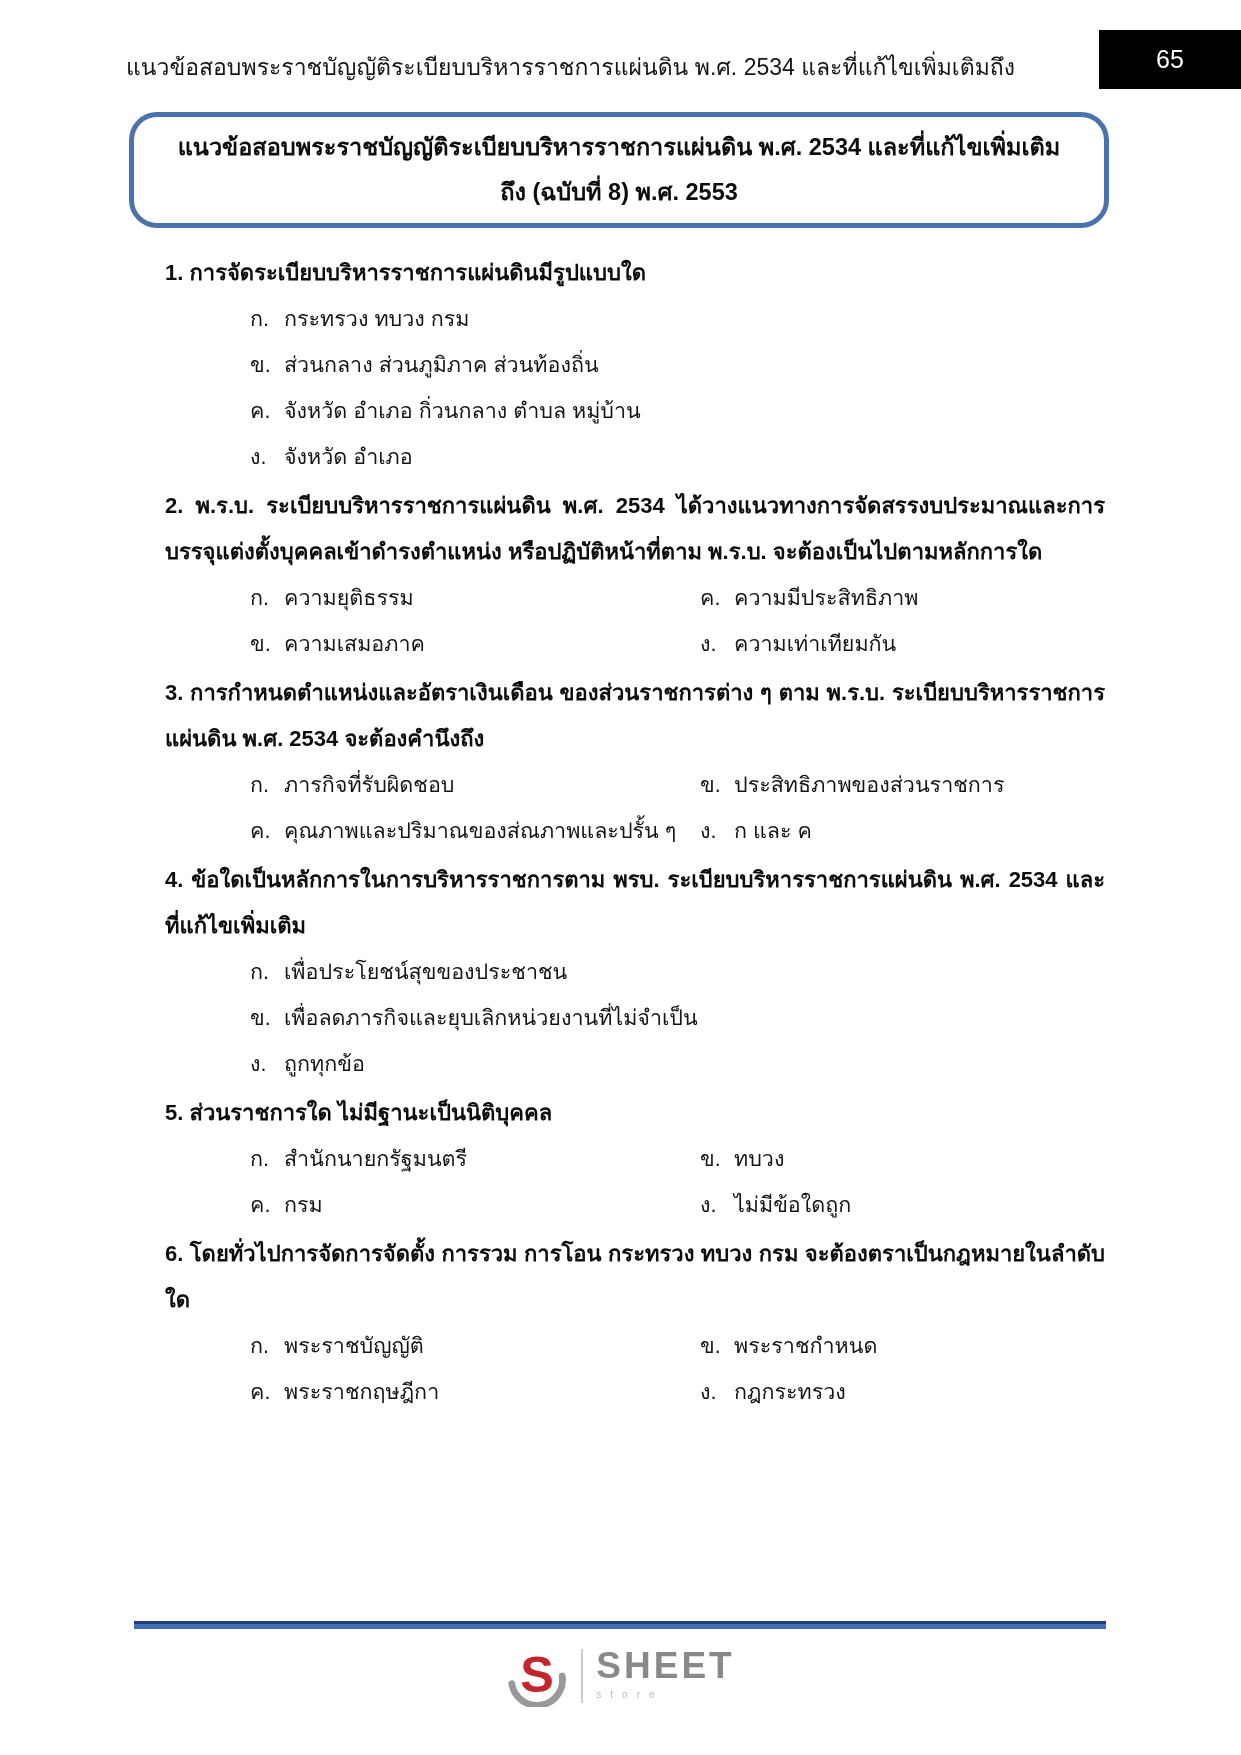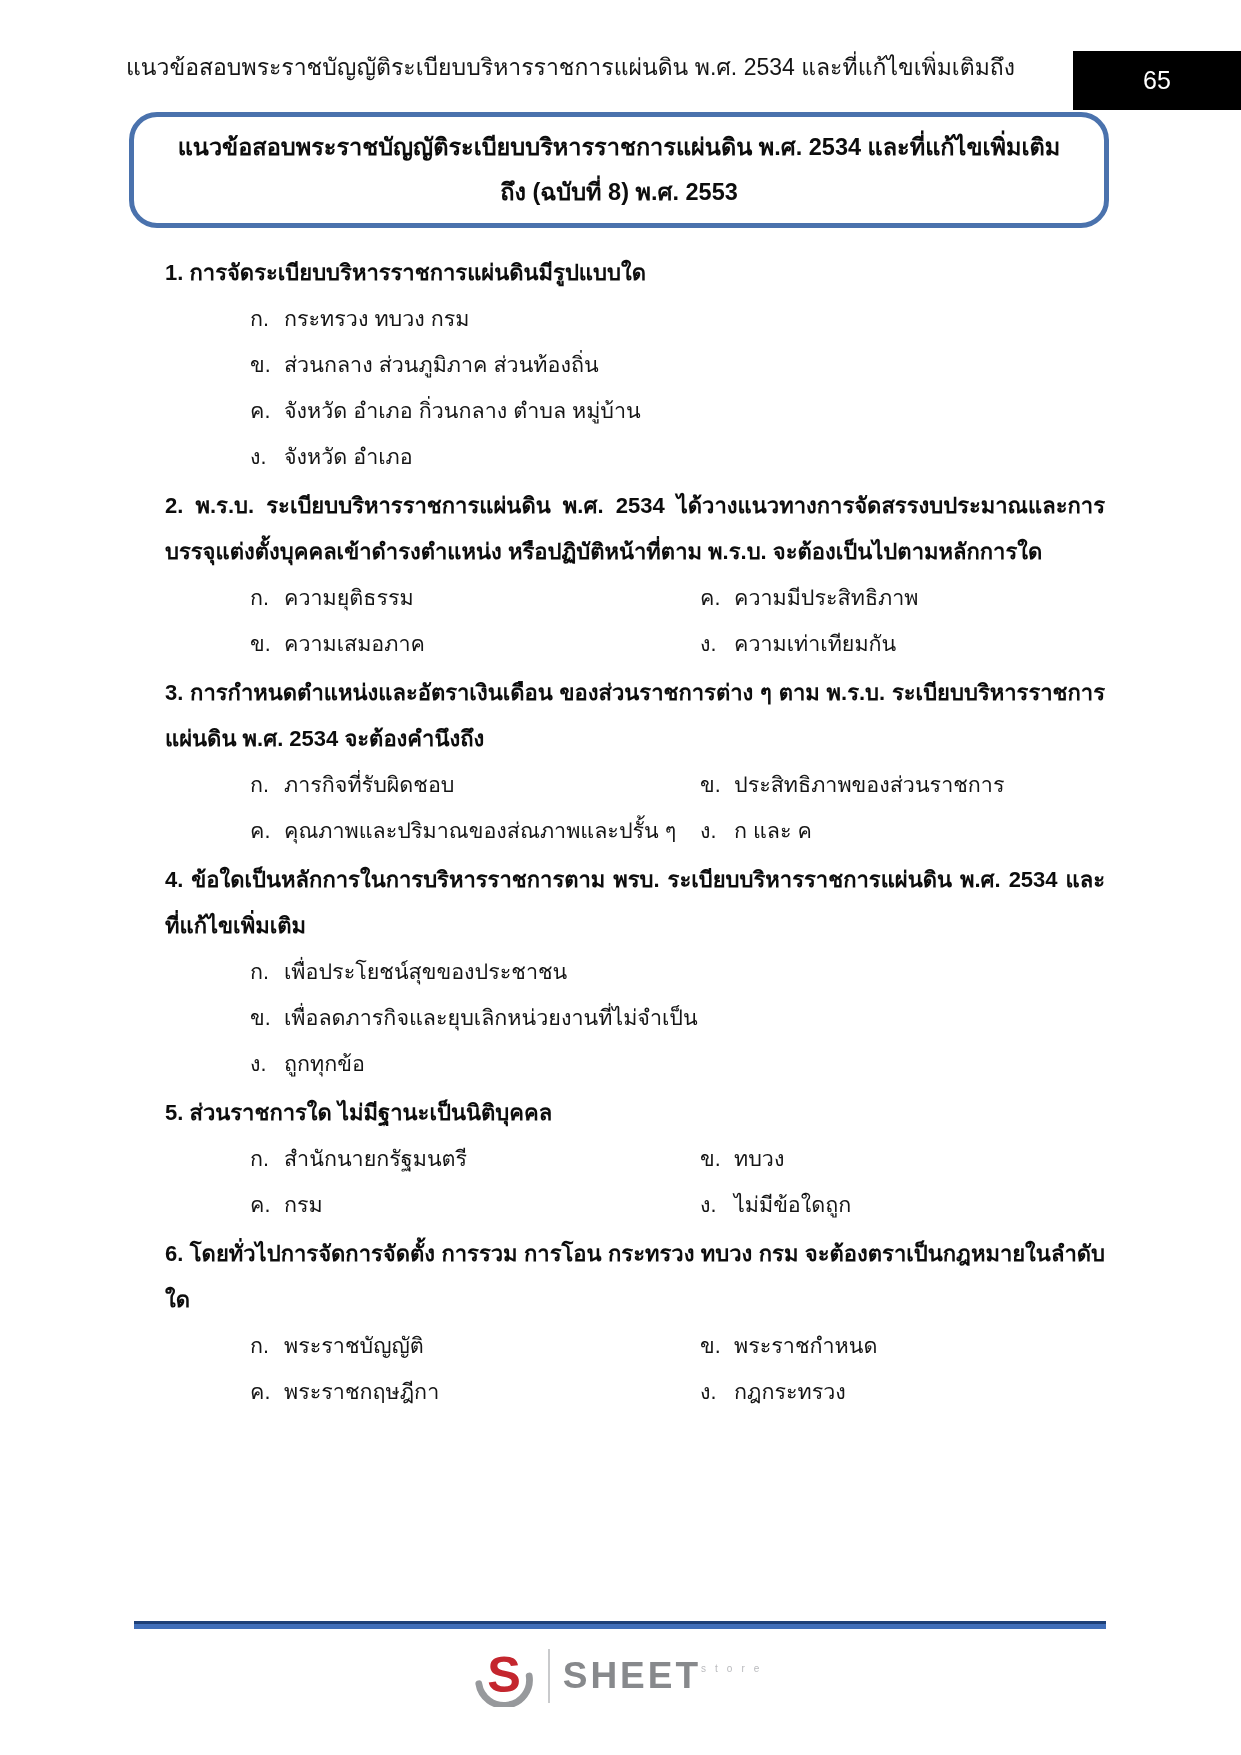--- a/index.html
+++ b/index.html
@@ -13,22 +13,22 @@
     overflow:hidden;
     padding-left:32px;
   }
   
   .header-title {
     position:absolute; top:52px; left:0; width:1141px;
     text-align:center;
     font-size:23px; line-height:30px; color:#161616;
   }
   .page-number-box {
-    position:absolute; top:51px; right:0;
-    width:168px; height:59px;
+    position:absolute; top:30px; right:0;
+    width:142px; height:59px;
     background:#000000; color:#ffffff;
     display:flex; align-items:center; justify-content:center;
     font-size:25px;
   }
   
   .title-box {
     position:absolute; top:112px; left:129px;
     width:980px; min-height:114px;
     border:5px solid #4a72ad;
     border-radius:28px;
@@ -63,21 +63,21 @@
     width:972px; height:8px;
     background:#3f6db8;
     border-top:3px solid #1d3f77;
   }
   .logo {
     position:absolute; top:1645px; left:0; width:100%;
     display:flex; align-items:center; justify-content:center;
     gap:13px;
   }
   .logo-divider { width:2px; height:54px; background:#c9cacc; }
-  .logo-textblock { display:flex; }
+  .logo-textblock { display:flex; flex-direction:column; }
   .logo-title {
     font-size:37px; font-weight:bold; color:#87898c;
     letter-spacing:3px; line-height:36px;
   }
   .logo-subtitle {
     font-size:10px; color:#b9babd; letter-spacing:9px;
     line-height:18px; margin-top:2px;
   }
 </style>
 </head>

